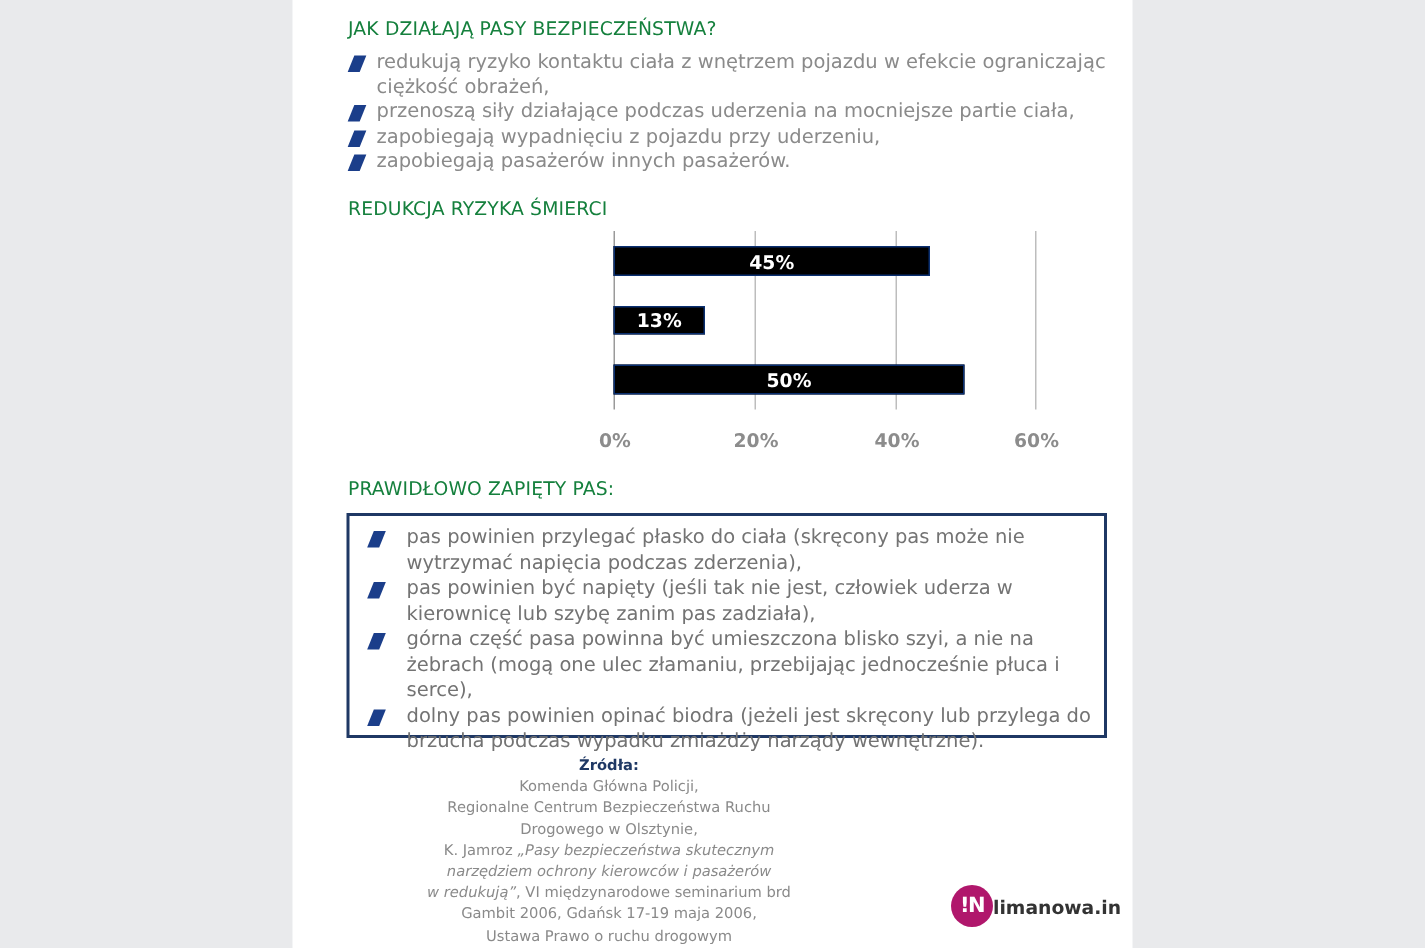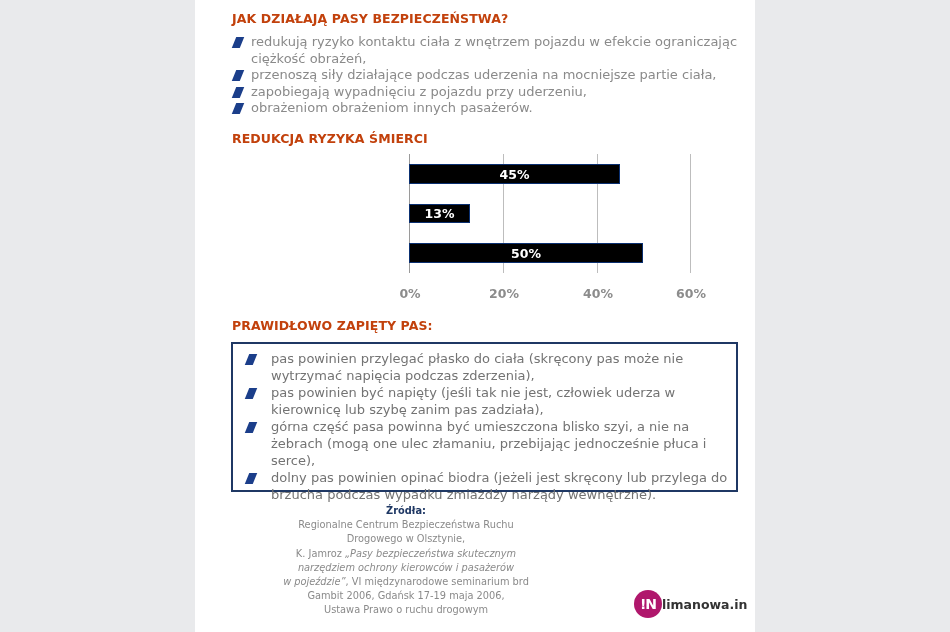--- a/index.html
+++ b/index.html
@@ -1,19 +1,19 @@
 <!DOCTYPE html>
 <html><head>
 <meta charset="utf-8">
 <style>
   * { box-sizing: border-box; margin: 0; padding: 0; }
   html, body { width: 950px; height: 632px; overflow: hidden; }
   body { background: #e9eaec; font-family: "DejaVu Sans", sans-serif; position: relative; }
   .page { position: absolute; left: 195px; top: 0; width: 560px; height: 632px; background: #ffffff; }
-  .h { position: absolute; color: #c2410c; font-weight: bold; font-size: 12.5px; letter-spacing: 0.1px; }
+  .h { position: absolute; color: #15803d; font-weight: normal; font-size: 12.5px; letter-spacing: 0.1px; }
   .bullets { position: absolute; left: 232px; color: #8a8a8a; font-size: 13px; line-height: 16.5px; }
   .bullets li { list-style: none; position: relative; padding-left: 19px; }
   .bullet { position: absolute; left: 2px; top: 3px; width: 8px; height: 11px; background: #1b3e8a; transform: skewX(-22deg); }
   .chart { position: absolute; left: 0; top: 0; }
   .bar { position: absolute; background: #000000; border: 1px solid #0a2f70; color: #ffffff; font-weight: bold; font-size: 12.5px; display: flex; align-items: center; justify-content: center; }
   .grid { position: absolute; width: 1px; background: #bdbdbd; }
   .tick { position: absolute; color: #8c8c8c; font-weight: bold; font-size: 12.5px; transform: translateX(-50%); }
   .box { position: absolute; left: 231px; top: 342px; width: 507px; height: 150px; border: 2.5px solid #1f3864; background: #fff; }
   .box ul { position: absolute; left: 0; top: 6px; color: #737373; font-size: 13px; line-height: 17px; }
   .box li { list-style: none; position: relative; padding-left: 38px; width: 495px; }
@@ -28,21 +28,21 @@
 </head>
 <body>
 
 <div class="page"></div>
 
 <div class="h" style="left:232px; top:11px;">JAK DZIAŁAJĄ PASY BEZPIECZEŃSTWA?</div>
 <ul class="bullets" style="top:34px; width:510px;">
   <li><span class="bullet"></span><span>redukują ryzyko kontaktu ciała z wnętrzem pojazdu w efekcie ograniczając ciężkość obrażeń,</span></li>
   <li><span class="bullet"></span><span>przenoszą siły działające podczas uderzenia na mocniejsze partie ciała,</span></li>
   <li><span class="bullet"></span><span>zapobiegają wypadnięciu z pojazdu przy uderzeniu,</span></li>
-  <li><span class="bullet"></span><span>obrażeniom obrażeniom innych pasażerów.</span></li>
+  <li><span class="bullet"></span><span>zapobiegają pasażerów innych pasażerów.</span></li>
 </ul>
 
 <div class="h" style="left:232px; top:131px;">REDUKCJA RYZYKA ŚMIERCI</div>
 <div class="chart">
 
   <div class="grid" style="left:409px; top:154px; height:119px; background:#9a9a9a;"></div>
   <div class="grid" style="left:503px; top:154px; height:119px;"></div>
   <div class="grid" style="left:597px; top:154px; height:119px;"></div>
   <div class="grid" style="left:690px; top:154px; height:119px;"></div>
 
@@ -61,25 +61,26 @@
   <ul>
     <li><span class="bullet"></span><span>pas powinien przylegać płasko do ciała (skręcony pas może nie wytrzymać napięcia podczas zderzenia),</span></li>
     <li><span class="bullet"></span><span>pas powinien być napięty (jeśli tak nie jest, człowiek uderza w kierownicę lub szybę zanim pas zadziała),</span></li>
     <li><span class="bullet"></span><span>górna część pasa powinna być umieszczona blisko szyi, a nie na żebrach (mogą one ulec złamaniu, przebijając jednocześnie płuca i serce),</span></li>
     <li><span class="bullet"></span><span>dolny pas powinien opinać biodra (jeżeli jest skręcony lub przylega do brzucha podczas wypadku zmiażdży narządy wewnętrzne).</span></li>
   </ul>
 </div>
 
 <div class="sources">
   <div class="title">Źródła:</div>
+  <div>Komenda Główna Policji,</div>
   <div>Regionalne Centrum Bezpieczeństwa Ruchu</div>
   <div>Drogowego w Olsztynie,</div>
   <div><span>K. Jamroz </span><i>„Pasy bezpieczeństwa skutecznym</i></div>
   <div><i>narzędziem ochrony kierowców i pasażerów</i></div>
-  <div><i>w pojeździe”</i><span>, VI międzynarodowe seminarium brd</span></div>
+  <div><i>w redukują”</i><span>, VI międzynarodowe seminarium brd</span></div>
   <div>Gambit 2006, Gdańsk 17-19 maja 2006,</div>
   <div>Ustawa Prawo o ruchu drogowym</div>
 </div>
 
 <div class="logo">
   <div class="logo-circle">!N</div>
   <div class="logo-text">limanowa.in</div>
 </div>
 
 </body></html>

